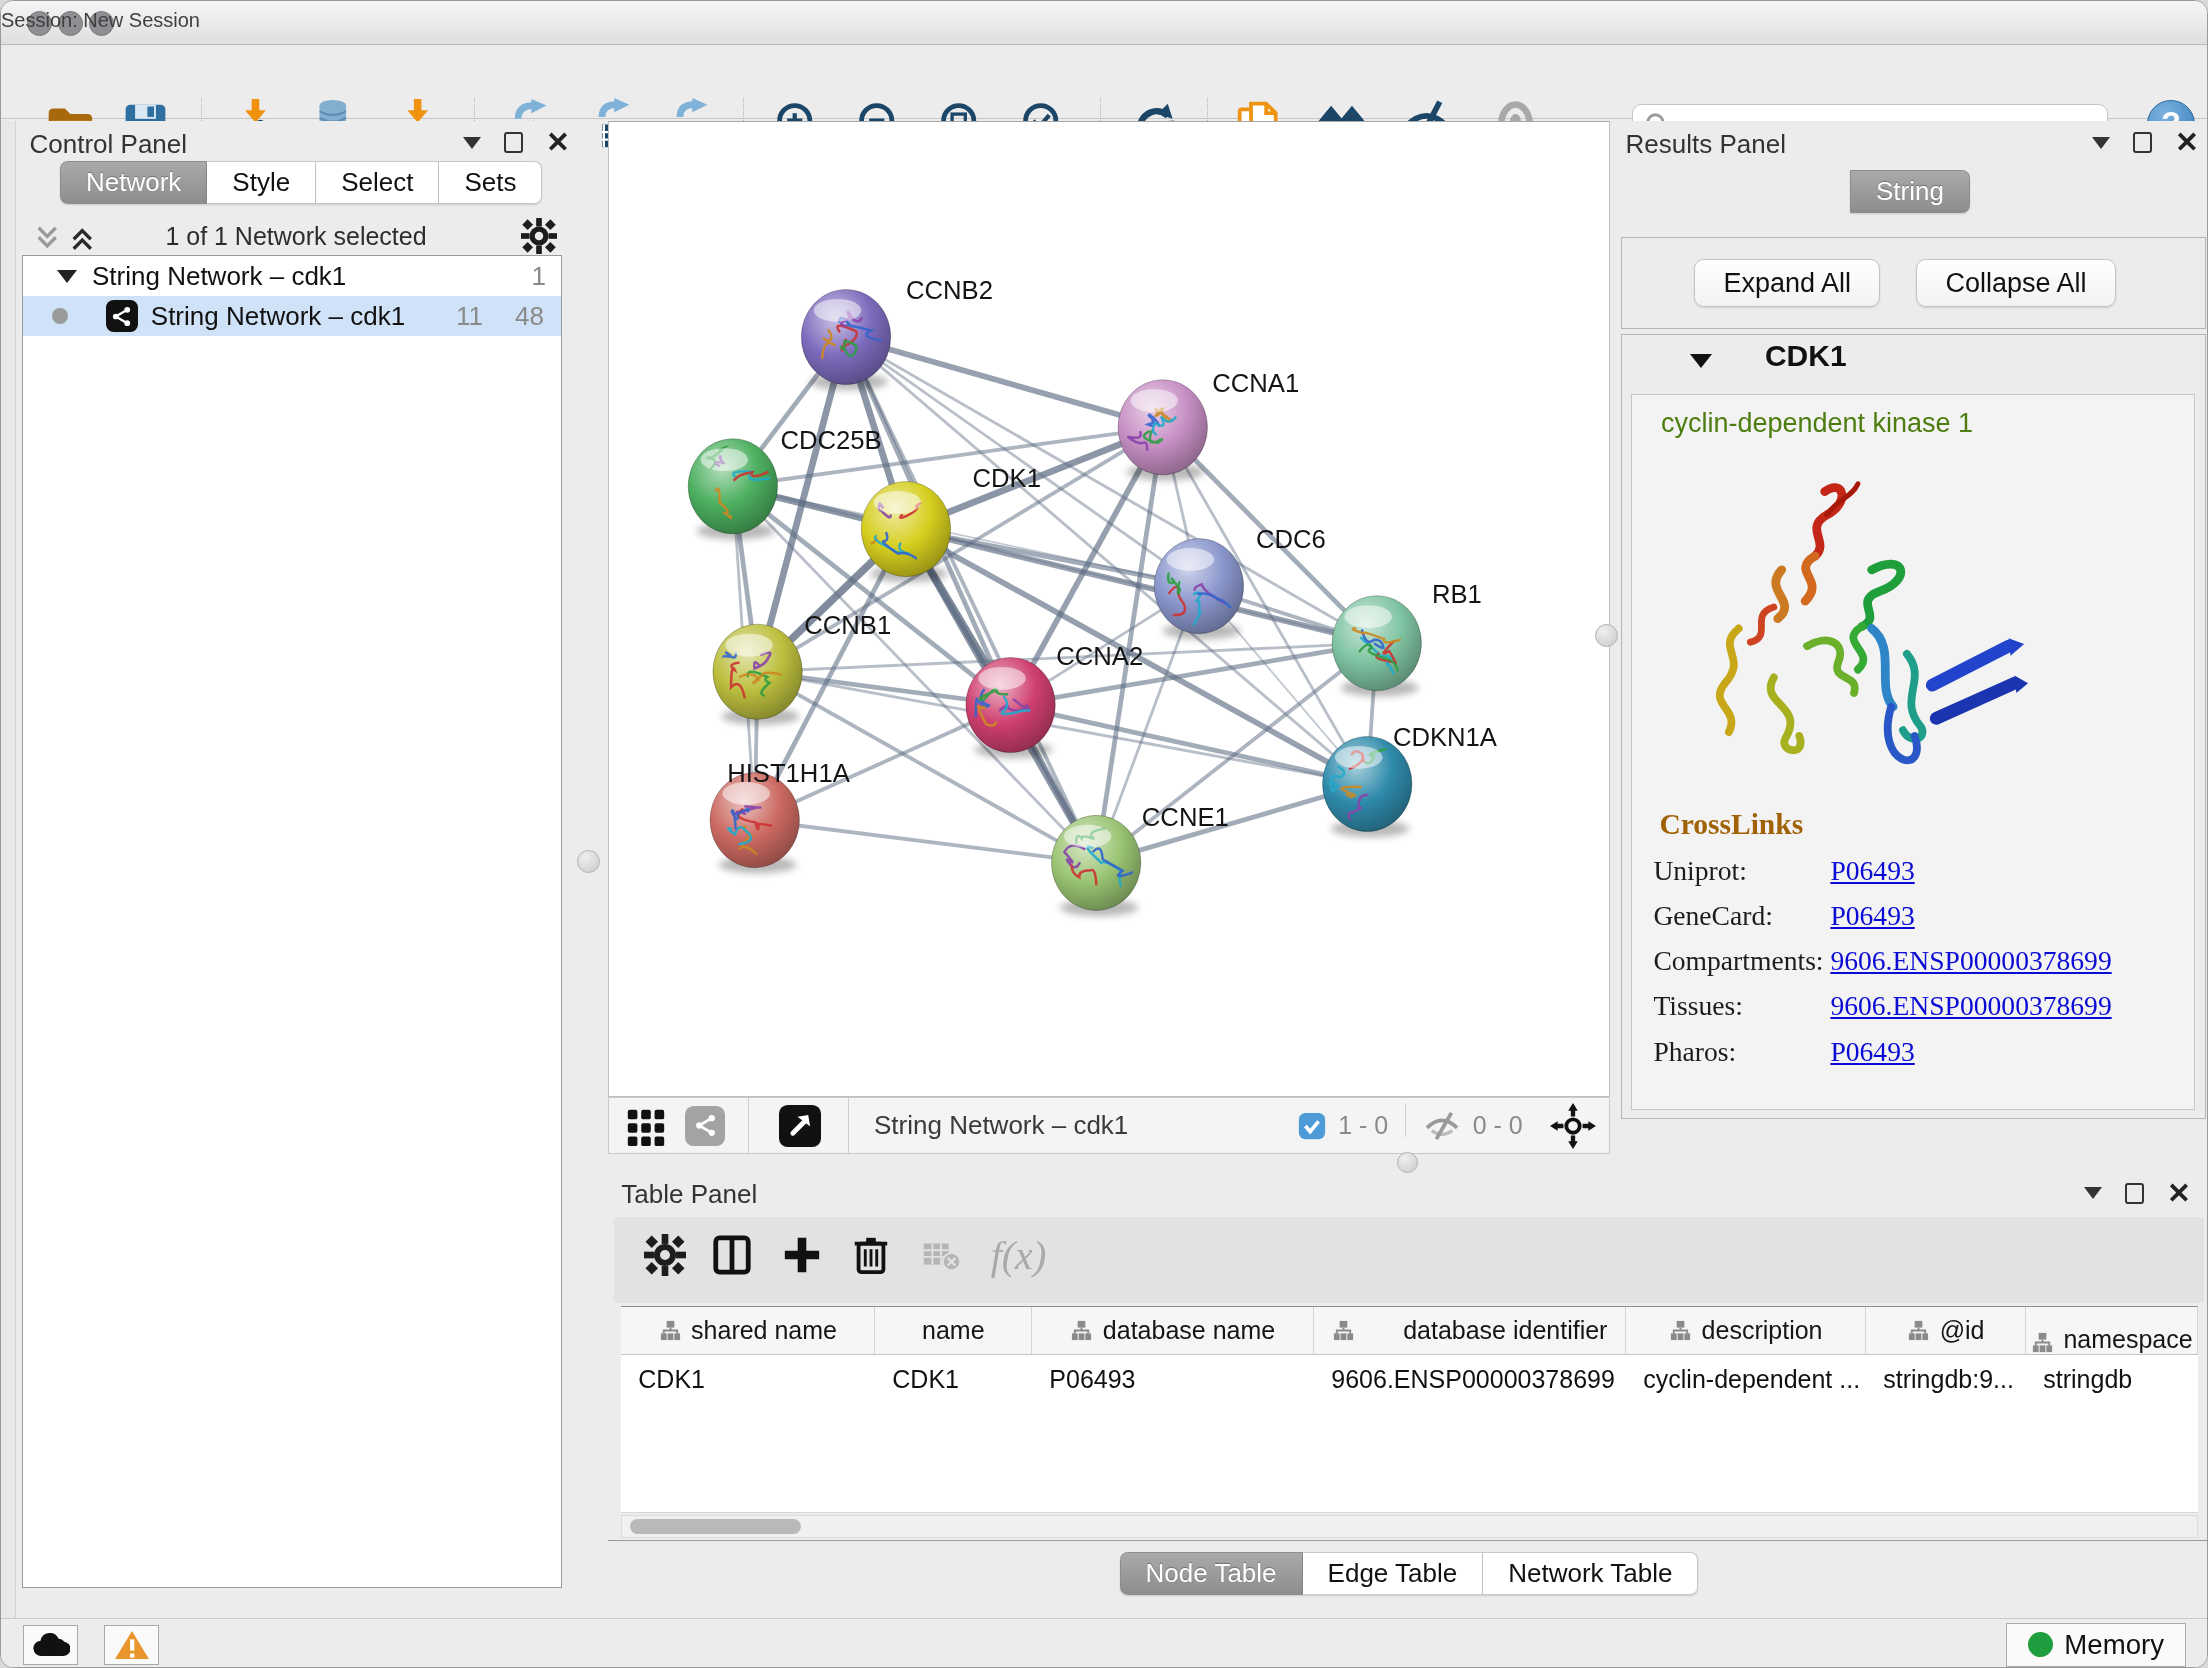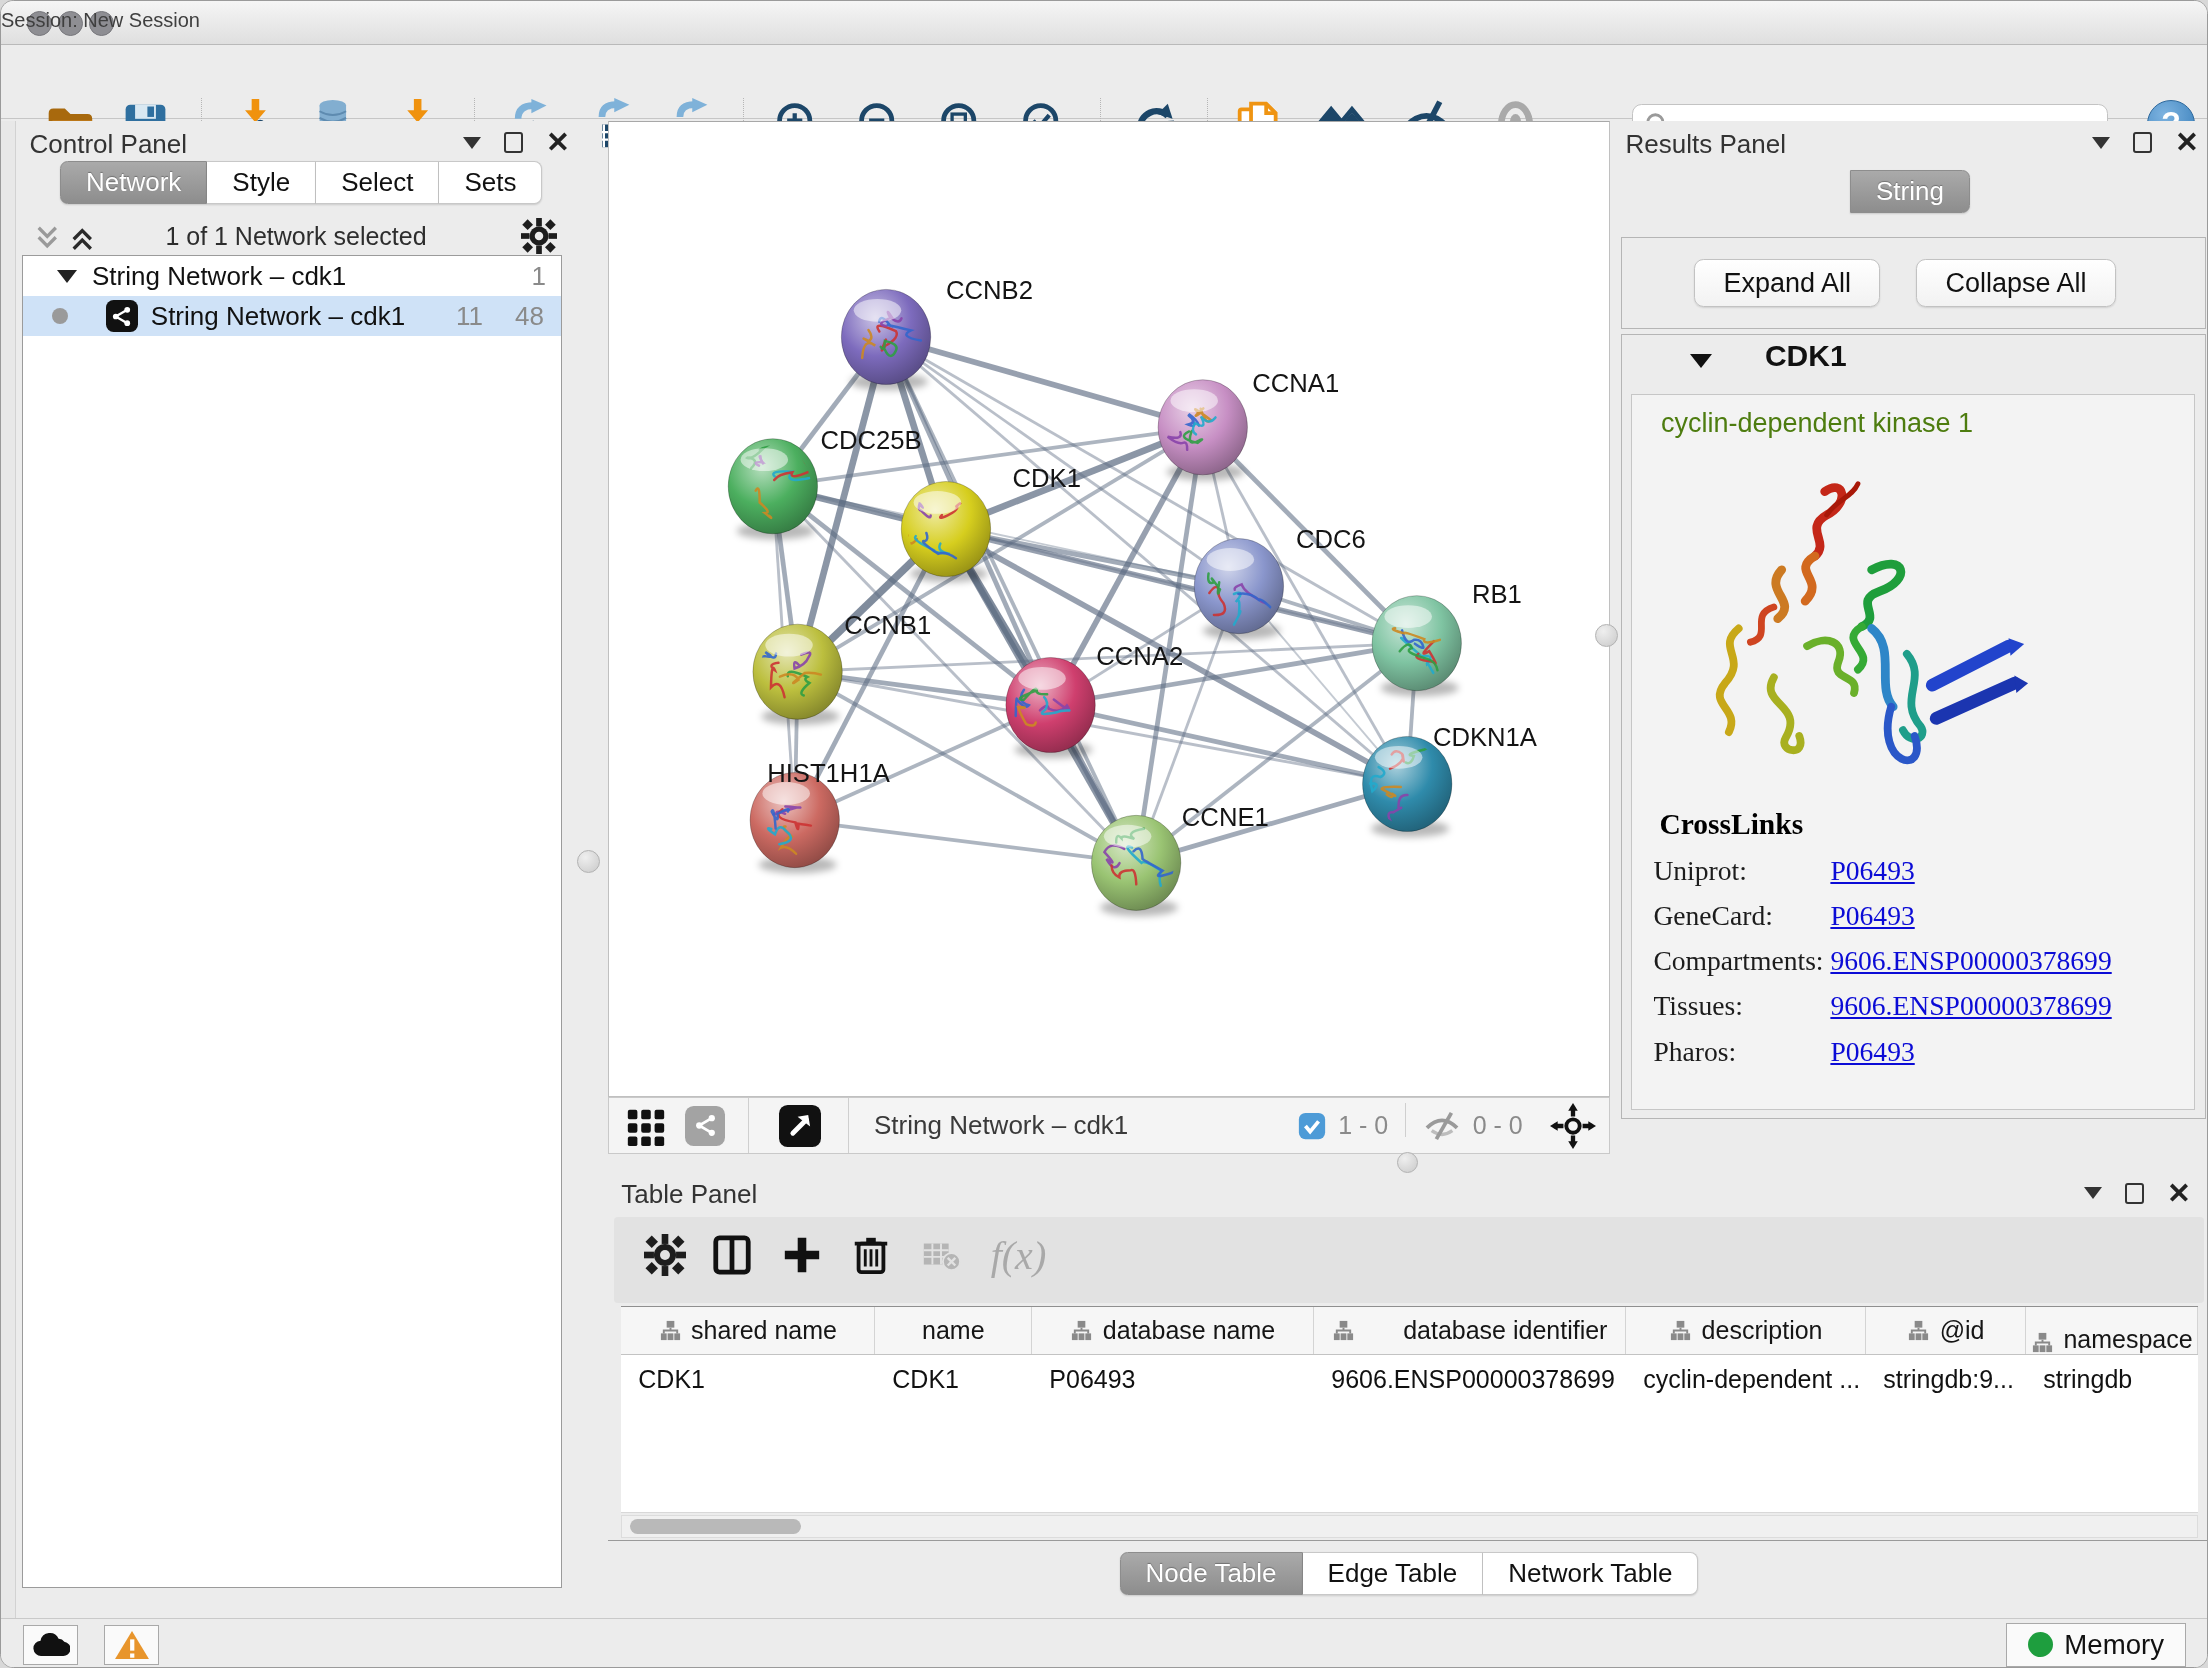--- a/index.html
+++ b/index.html
@@ -55,21 +55,21 @@
   .tw-arrow{ width:0; height:0; border-left:10.5px solid transparent; border-right:10.5px solid transparent; border-top:13.3px solid #222; }
   .share-badge{ width:32px; height:32px; border-radius:7.6px; background:#111; display:flex; align-items:center; justify-content:center; }
   .gray-dot{ width:16px; height:16px; border-radius:50%; background:#9a9a9a; }
 
   
   .knob{ position:absolute; width:23px; height:23px; border-radius:50%;
     background:radial-gradient(circle at 35% 30%, #efefef, #c9c9c9); border:1px solid #b2b2b2; }
 
   
   .netview{ position:absolute; left:607px; top:120px; width:1002px; height:976px;
-    background:#fff; border:1px solid #c0c0c0; border-top:1.9px solid #a8a8a8;padding-left:40px; }
+    background:#fff; border:1px solid #c0c0c0; border-top:1.9px solid #a8a8a8; }
   .netfooter{ position:absolute; left:607px; top:1096px; width:1002px; height:57px;
     background:#f4f4f4; border:1px solid #c9c9c9; display:flex; align-items:center; }
   .nf-sep{ width:0; border-left:1px solid #cfcfcf; align-self:stretch; }
   .nf-title{ font-size:26px; color:#3a3a3a; }
   .nf-count{ font-size:25px; color:#8a8a8a; }
 
   
   .results{ position:absolute; left:1617px; top:120px; width:592px; height:1042px; background:#ececec; }
   .res-box{ position:absolute; left:2.9px; width:585px; border:1.9px solid #b5b5b5; background:#ececec; }
   .btn{ background:linear-gradient(#ffffff,#f2f2f2); border:1.9px solid #c2c2c2; border-radius:9.5px;
@@ -692,21 +692,21 @@
           <path d="M186 170 C160 186 202 196 182 214" stroke="#35aa35" stroke-width="8"></path>
           <path d="M196 172 C222 192 200 232 218 252" stroke="#2e86c8" stroke-width="9"></path>
           <path d="M232 198 C254 224 222 244 246 272 C254 284 236 292 228 276" stroke="#1f9e8a" stroke-width="8"></path>
           <path d="M258 230 L336 190" stroke="#2244cc" stroke-width="13"></path>
           <polygon points="336,182 352,188 338,200" fill="#2244cc"></polygon>
           <path d="M262 264 L342 228" stroke="#1b35b0" stroke-width="13"></path>
           <polygon points="342,220 356,228 344,238" fill="#1b35b0"></polygon>
           <path d="M216 252 C198 312 254 324 240 282" stroke="#2a57c8" stroke-width="8"></path>
           <path d="M150 56 C160 40 176 38 182 24" stroke="#a81808" stroke-width="5"></path>
         </svg>
-        <div class="serif" style="margin:15px 0 0 27px;font-size:29.5px;font-weight:bold;color:#000000">CrossLinks</div>
+        <div class="serif" style="margin:15px 0 0 27px;font-size:29.5px;font-weight:bold;color:#a16207">CrossLinks</div>
         <div class="serif xl-row">
           <span class="lbl">Uniprot:</span>
           <a href="#">P06493</a>
         </div>
         <div class="serif xl-row">
           <span class="lbl">GeneCard:</span>
           <a href="#">P06493</a>
         </div>
         <div class="serif xl-row">
           <span class="lbl">Compartments:</span>

